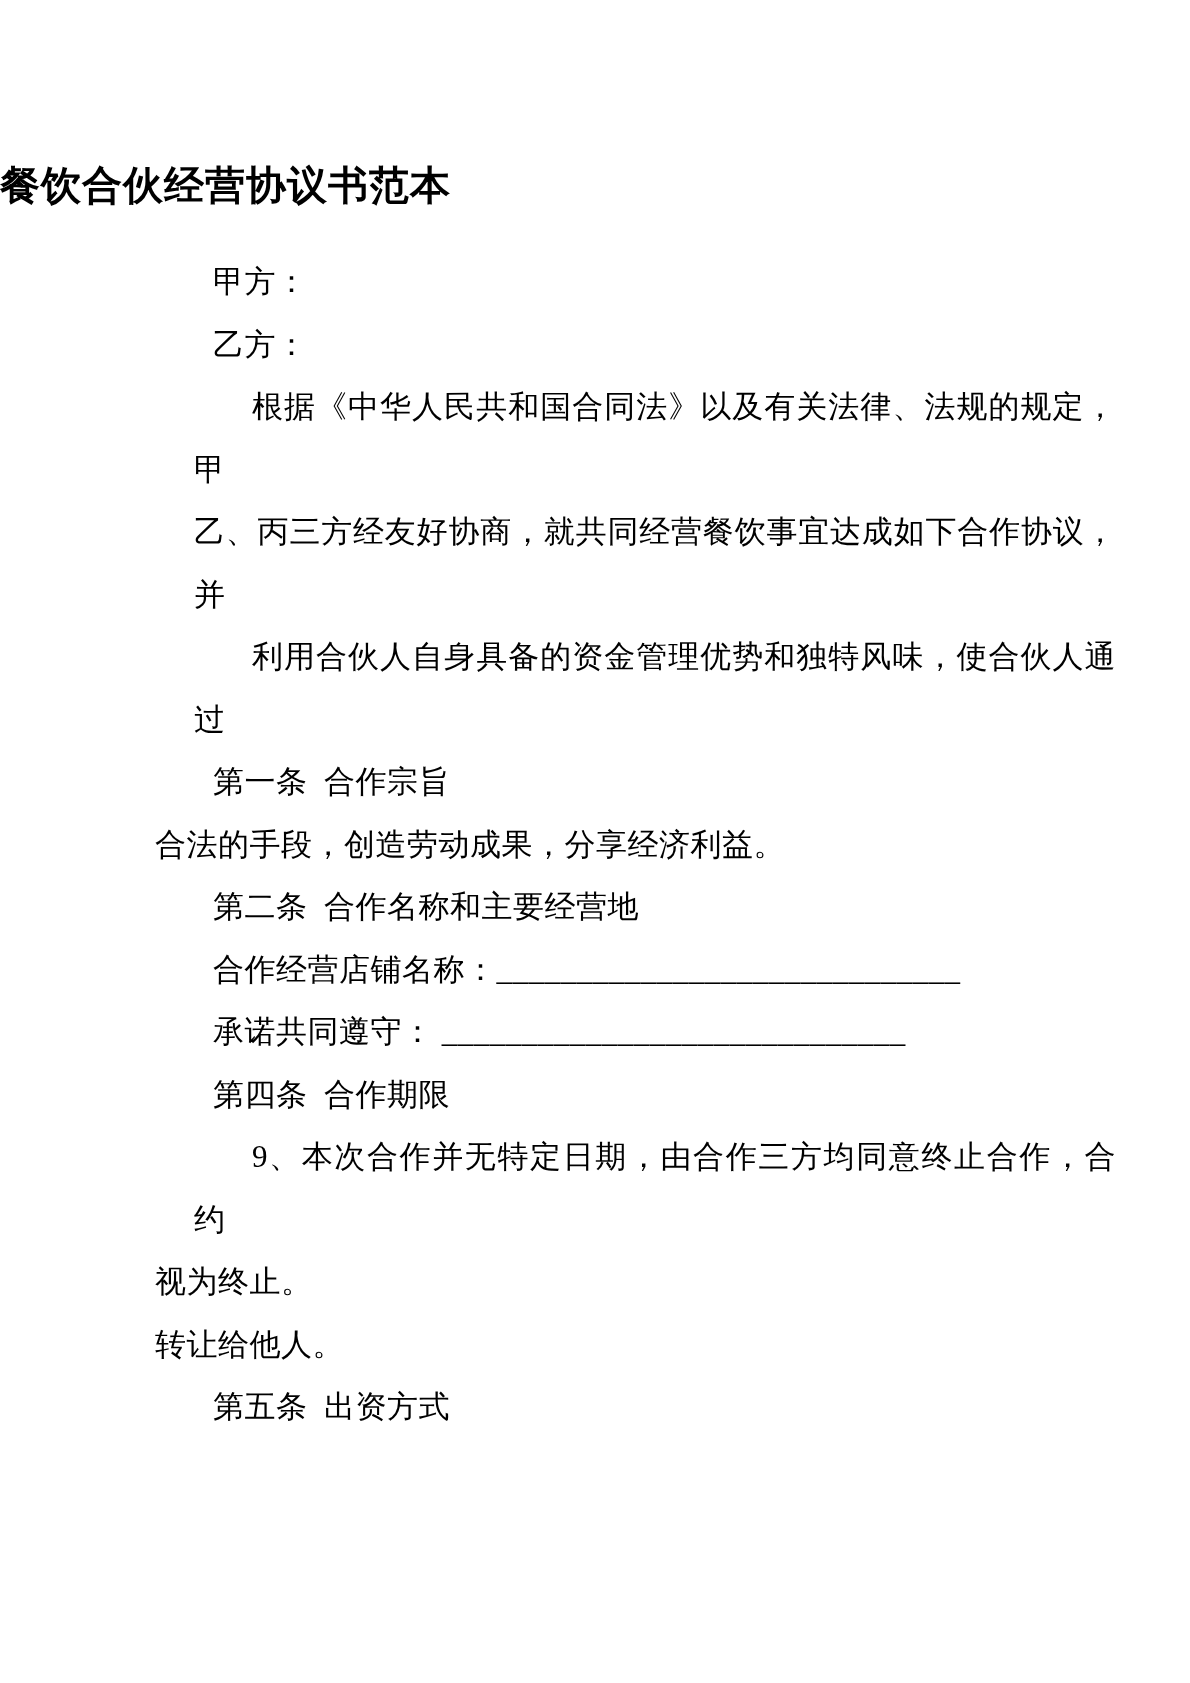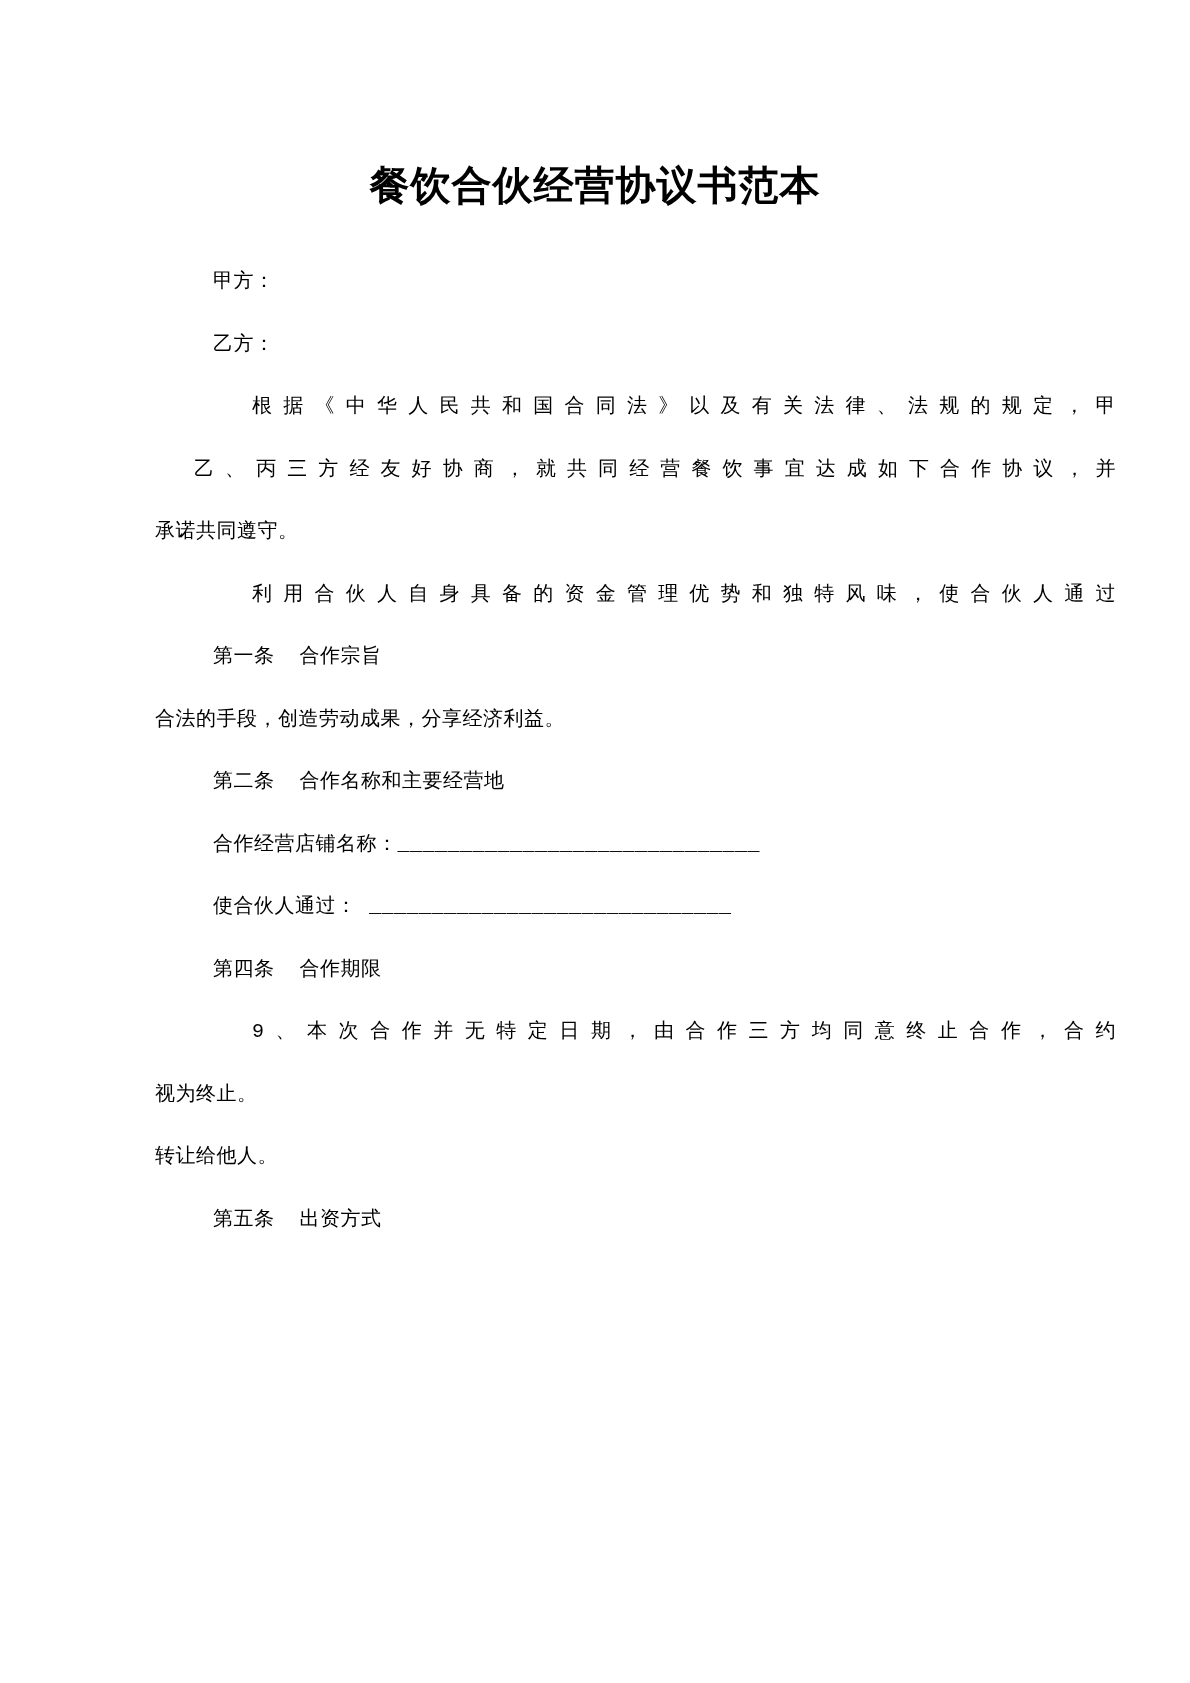--- a/index.html
+++ b/index.html
@@ -11,34 +11,34 @@
     position: relative;
     width: 1190px;
     height: 1683px;
     background: #ffffff;
     color: #000000;
     overflow: hidden;
   }
   .doc-title {
     margin: 0;
     padding-top: 156px;
-    text-align: center;
+    text-align: left;
     font-family: "Liberation Sans", sans-serif;
     font-weight: 700;
     font-size: 40px;
     line-height: 58px;
     letter-spacing: 1px;
     color: #000000;
   }
   .doc-body {
     margin-top: 37px;
     padding-left: 155px;
     padding-right: 74px;
-    font-family: Liberation Mono, monospace;
-    font-size: 20px;
+    font-family: Liberation Serif, serif;
+    font-size: 31px;
     color: #000000;
   }
   .line {
     line-height: 62.5px;
     white-space: pre-wrap;
     letter-spacing: 0.5px;
   }
   .line.indent {
     text-indent: 58px;
   }
@@ -51,26 +51,25 @@
 </head>
 <body>
 
 <div class="page">
   <h1 class="doc-title">餐饮合伙经营协议书范本</h1>
   <div class="doc-body">
       <div class="line indent">甲方：</div>
       <div class="line indent">乙方：</div>
       <div class="line indent justify">根据《中华人民共和国合同法》以及有关法律、法规的规定，甲</div>
       <div class="line justify">乙、丙三方经友好协商，就共同经营餐饮事宜达成如下合作协议，并</div>
-      <div class="line">承诺共同遵守。</div>
       <div class="line indent justify">利用合伙人自身具备的资金管理优势和独特风味，使合伙人通过</div>
       <div class="line indent">第一条  合作宗旨</div>
       <div class="line">合法的手段，创造劳动成果，分享经济利益。</div>
       <div class="line indent">第二条  合作名称和主要经营地</div>
       <div class="line indent">合作经营店铺名称：_____________________________</div>
-      <div class="line indent">使合伙人通过： _____________________________</div>
+      <div class="line indent">承诺共同遵守： _____________________________</div>
       <div class="line indent">第四条  合作期限</div>
       <div class="line indent justify">9、本次合作并无特定日期，由合作三方均同意终止合作，合约</div>
       <div class="line">视为终止。</div>
       <div class="line">转让给他人。</div>
       <div class="line indent">第五条  出资方式</div>
     </div>
 </div>
 
 </body></html>

